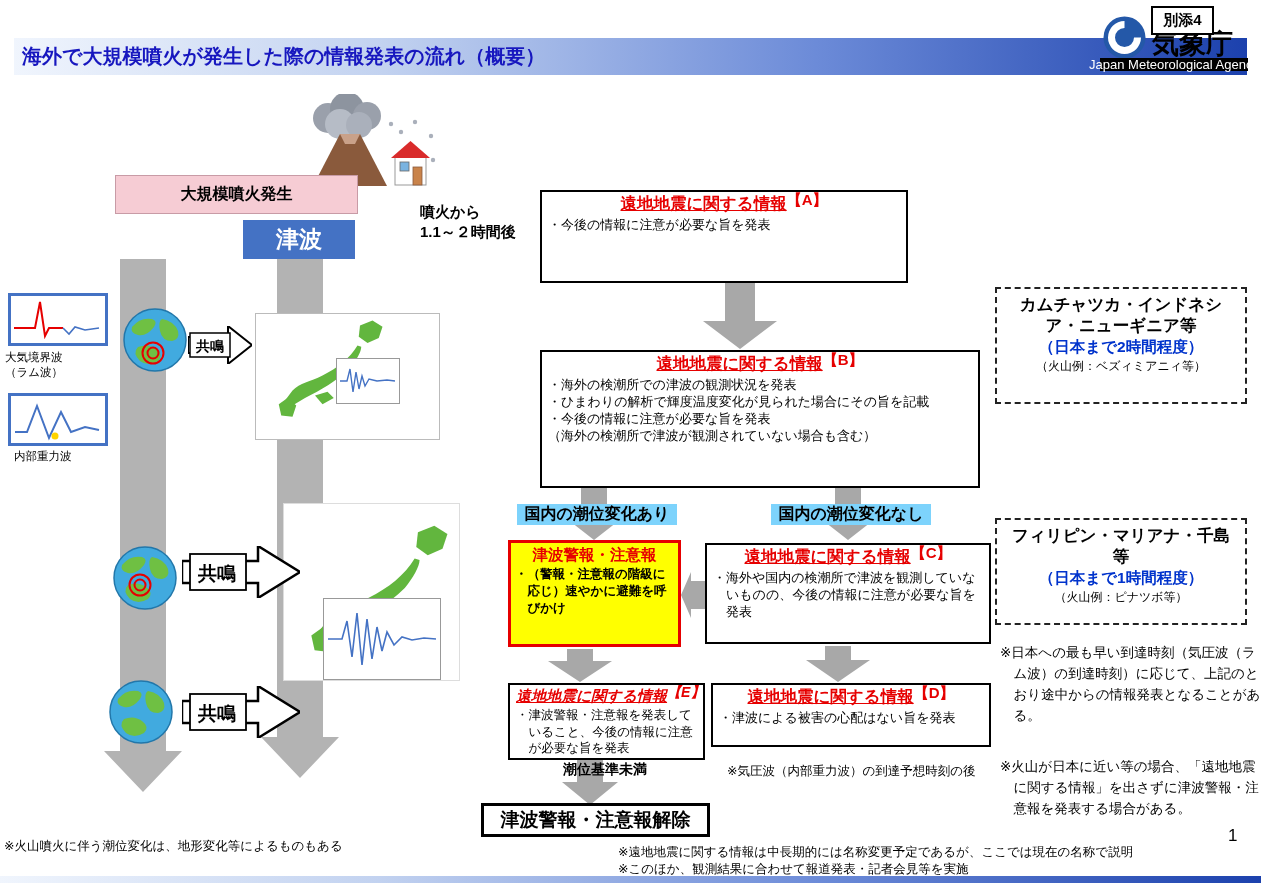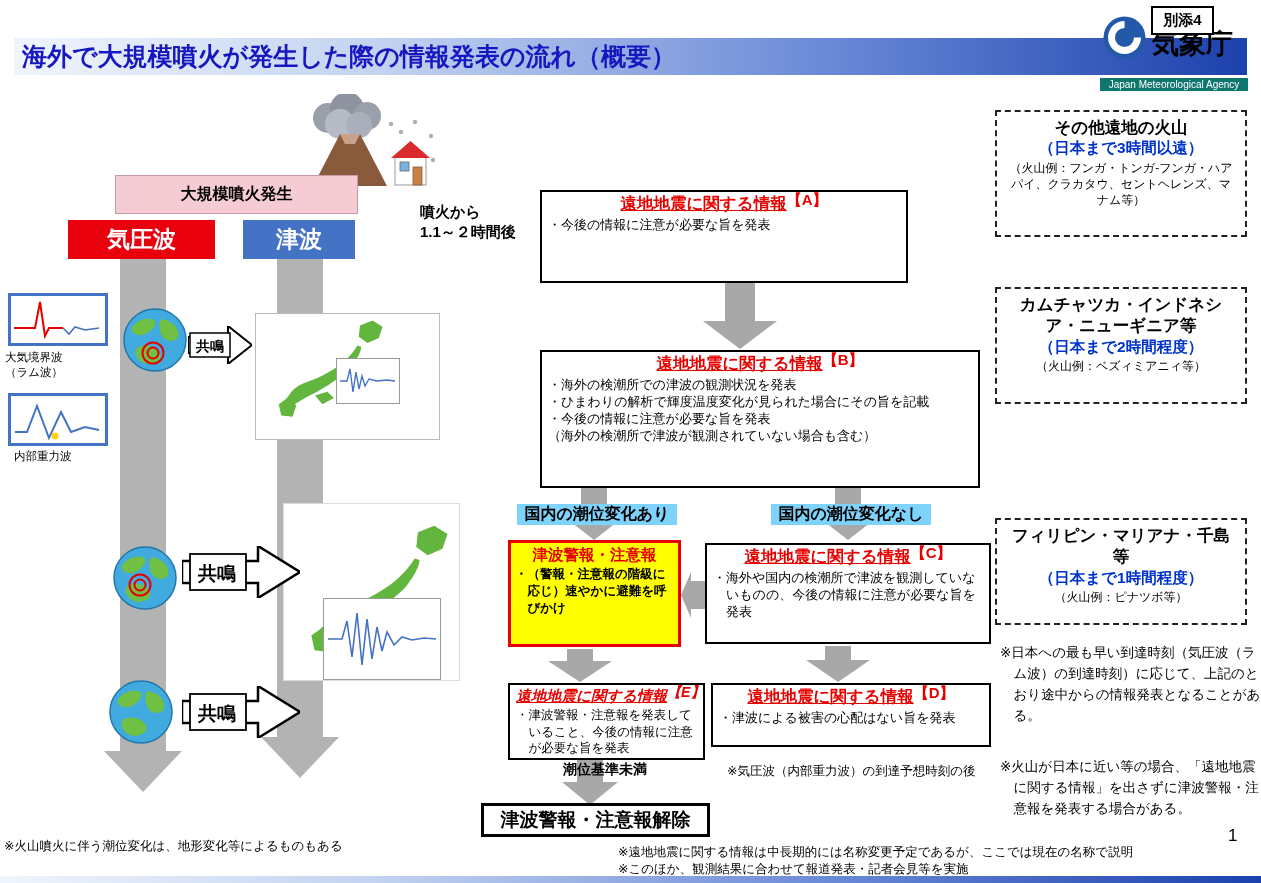--- a/index.html
+++ b/index.html
@@ -1,26 +1,26 @@
 <!DOCTYPE html>
 <html><head>
 <meta charset="utf-8">
 <style>
   html,body{margin:0;padding:0;background:#fff;}
   #stage{position:relative;width:1261px;height:883px;background:#fff;overflow:hidden;
          font-family:"Liberation Sans","DejaVu Sans",sans-serif;color:#000;}
   .abs{position:absolute;}
   .hdr-bar{background:linear-gradient(90deg,#f0f5fd 0%,#c2d2f0 30%,#6c8bd8 65%,#1c41ad 100%);
            display:flex;align-items:center;}
-  .hdr-title{color:#1717bf;font-weight:bold;font-size:25px;padding-left:8px;white-space:nowrap;}
+  .hdr-title{color:#1717bf;font-weight:bold;font-size:20px;padding-left:8px;white-space:nowrap;}
   .attach-box{border:2px solid #000;background:#fff;font-size:15px;font-weight:bold;
               display:flex;align-items:center;justify-content:center;}
   .agency{font-size:27px;font-weight:bold;}
-  .agency-en{background:#0f766e;color:#fff;font-size:10px;display:flex;align-items:center;
-             justify-content:center;white-space:nowrap;margin-top:20px;}
+  .agency-en{background:#000000;color:#fff;font-size:13px;display:flex;align-items:center;
+             justify-content:center;white-space:nowrap;}
   .pink-box{background:#f6ccd4;border:1px solid #c89ba6;display:flex;align-items:center;
             justify-content:center;font-size:16px;font-weight:bold;}
   .red-box{background:#e8000d;color:#fff;display:flex;align-items:center;justify-content:center;
            font-size:23px;font-weight:bold;}
   .blue-box{background:#4472c4;color:#fff;display:flex;align-items:center;justify-content:center;
             font-size:23px;font-weight:bold;}
   .time-label{font-size:15px;font-weight:bold;line-height:1.35;}
   .wavebox{background:#fff;border:3px solid #4472c4;box-sizing:border-box;}
   .wave-label{font-size:11.5px;line-height:1.3;}
   .flowbox{background:#fff;border:2px solid #000;box-sizing:border-box;padding:2px 6px;overflow:hidden;}
@@ -86,21 +86,20 @@
     <circle cx="108" cy="30" r="2.2" fill="#aab0bb"></circle>
     <g>
       <rect x="112" y="62" width="31" height="29" fill="#fff" stroke="#999"></rect>
       <polygon points="108,64 127.5,47 147,64" fill="#d92b2b"></polygon>
       <rect x="117" y="68" width="9" height="9" fill="#7ab3e0" stroke="#666" stroke-width="0.8"></rect>
       <rect x="130" y="73" width="9" height="18" fill="#c9834a" stroke="#8a5a3c" stroke-width="0.8"></rect>
     </g>
   </svg>
 
   <div class="abs pink-box" style="left:115px;top:175px;width:241px;height:37px;z-index:3;">大規模噴火発生</div>
-  <div class="abs red-box" style="left:68px;top:220px;width:147px;height:39px;z-index:3;">気圧波</div>
   <div class="abs blue-box" style="left:243px;top:220px;width:112px;height:39px;z-index:3;">津波</div>
   <div class="abs time-label" style="left:420px;top:202px;width:140px;">
     <div>噴火から</div>
     <div>1.1～２時間後</div>
   </div>
 
   <div class="abs wavebox" style="left:8px;top:293px;width:100px;height:53px;z-index:2;">
     <svg width="94" height="47" viewBox="0 0 94 47">
       <polyline points="3,32 24,32 29,6 34,40 38,32 52,32" fill="none" stroke="#e60000" stroke-width="2"></polyline>
       <polyline points="52,32 58,38 64,31 74,34 88,32" fill="none" stroke="#4472c4" stroke-width="1.6"></polyline>
@@ -253,25 +252,20 @@
 
   <svg class="abs" style="left:562px;top:759px;z-index:4;" width="56" height="46">
     <polygon points="15,0 41,0 41,23 56,23 28,46 0,23 15,23" fill="#a8a8a8"></polygon>
   </svg>
 
   <div class="abs plain-label" style="left:540px;top:761px;width:130px;z-index:5;">潮位基準未満</div>
   <div class="abs small-note" style="left:727px;top:763px;z-index:5;">※気圧波（内部重力波）の到達予想時刻の後</div>
 
   <div class="abs final-box" style="left:481px;top:803px;width:229px;height:34px;z-index:5;">津波警報・注意報解除</div>
 
-  <div class="abs dashed-box" style="left:995px;top:110px;width:252px;height:127px;">
-    <div class="db-title">その他遠地の火山</div>
-    <div class="db-time">（日本まで3時間以遠）</div>
-    <div class="db-ex">（火山例：フンガ・トンガ-フンガ・ハアパイ、クラカタウ、セントヘレンズ、マナム等）</div>
-  </div>
   <div class="abs dashed-box" style="left:995px;top:287px;width:252px;height:117px;">
     <div class="db-title">カムチャツカ・インドネシア・ニューギニア等</div>
     <div class="db-time">（日本まで2時間程度）</div>
     <div class="db-ex">（火山例：ベズィミアニィ等）</div>
   </div>
   <div class="abs dashed-box" style="left:995px;top:518px;width:252px;height:107px;">
     <div class="db-title">フィリピン・マリアナ・千島等</div>
     <div class="db-time">（日本まで1時間程度）</div>
     <div class="db-ex">（火山例：ピナツボ等）</div>
   </div>

